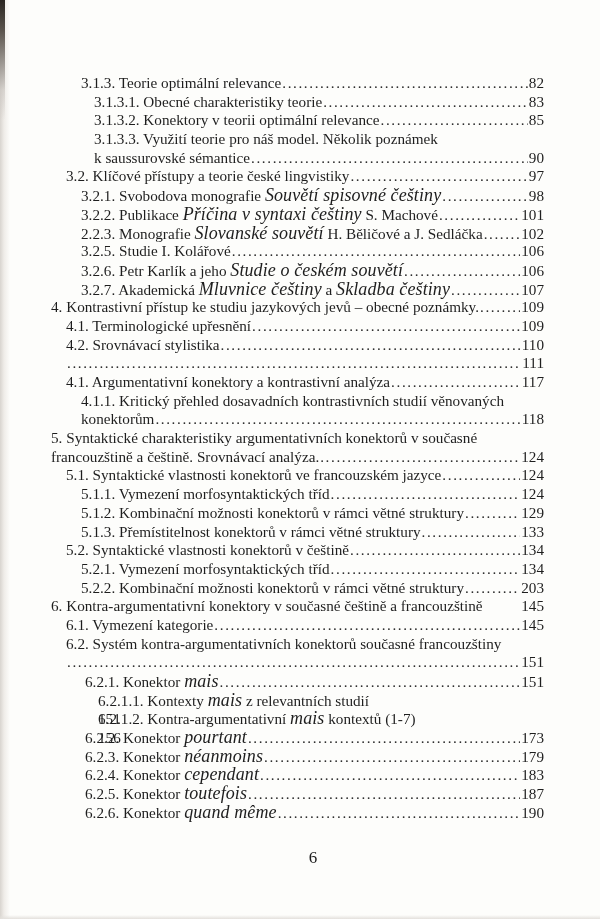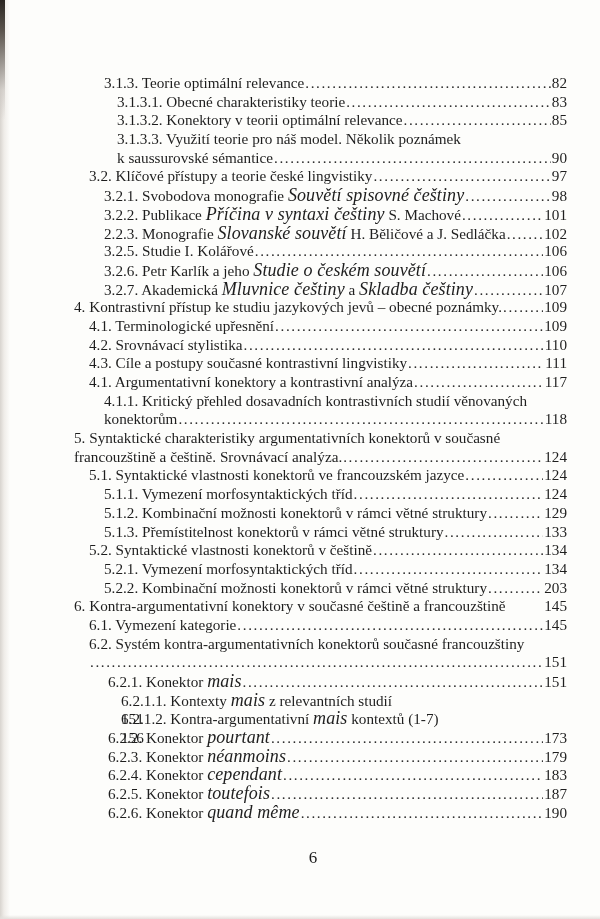--- a/index.html
+++ b/index.html
@@ -16,21 +16,21 @@
   }
   .page-shadow-top {
     position: absolute; left: 0; top: 0; width: 5px; height: 120px;
     background: linear-gradient(to bottom, #2a2520 0px, #5a534c 30px, rgba(200,195,190,0.6) 90px, rgba(240,238,235,0) 120px);
   }
   .page-bottom-edge {
     position: absolute; left: 0; bottom: 0; width: 600px; height: 4px;
     background: linear-gradient(to bottom, rgba(230,228,225,0), #e3e0dc);
   }
   .toc {
-    position: absolute; left: 74px; top: 74px; width: 493px;
+    position: absolute; left: 51px; top: 74px; width: 493px;
   }
   .toc-line {
     position: relative;
     height: 18.7px; line-height: 18.7px;
     font-size: 15.2px;
     white-space: nowrap;
     display: flex;
     align-items: baseline;
   }
   .toc-line .label { flex: 0 0 auto; }
@@ -132,21 +132,20 @@
       <span class="label"><span>4.1.</span> <span>Terminologické upřesnění</span></span>
       <span class="leader"></span>
       <span class="page">109</span>
     </div>
     <div class="toc-line lvl1">
       <span class="label"><span>4.2.</span> <span>Srovnávací stylistika</span></span>
       <span class="leader"></span>
       <span class="page">110</span>
     </div>
     <div class="toc-line lvl1">
-      <span class="label"><span>4.3.</span> <span>Cíle a postupy současné kontrastivní lingvistiky</span></span>
       <span class="leader"></span>
       <span class="page">111</span>
     </div>
     <div class="toc-line lvl1">
       <span class="label"><span>4.1.</span> <span>Argumentativní konektory a kontrastivní analýza</span></span>
       <span class="leader"></span>
       <span class="page">117</span>
     </div>
     <div class="toc-line lvl2 noleader">
       <span class="label"><span>4.1.1.</span> <span>Kritický přehled dosavadních kontrastivních studií věnovaných</span></span>

